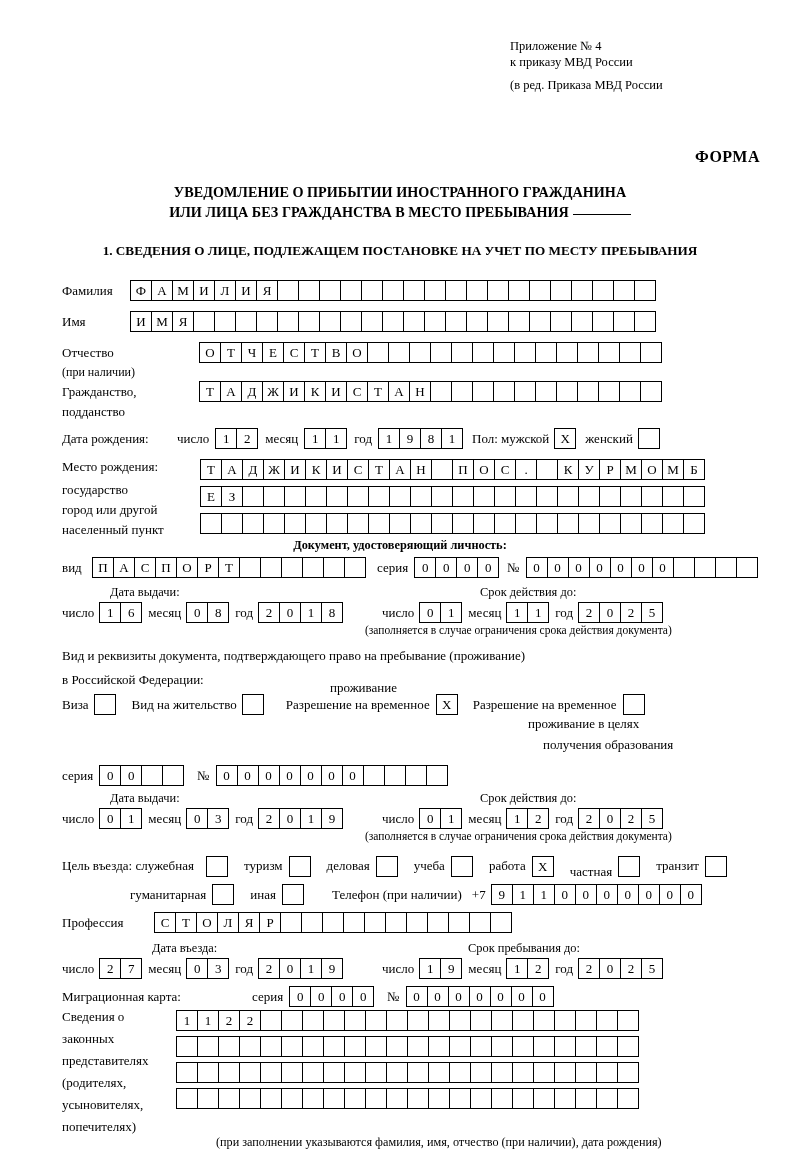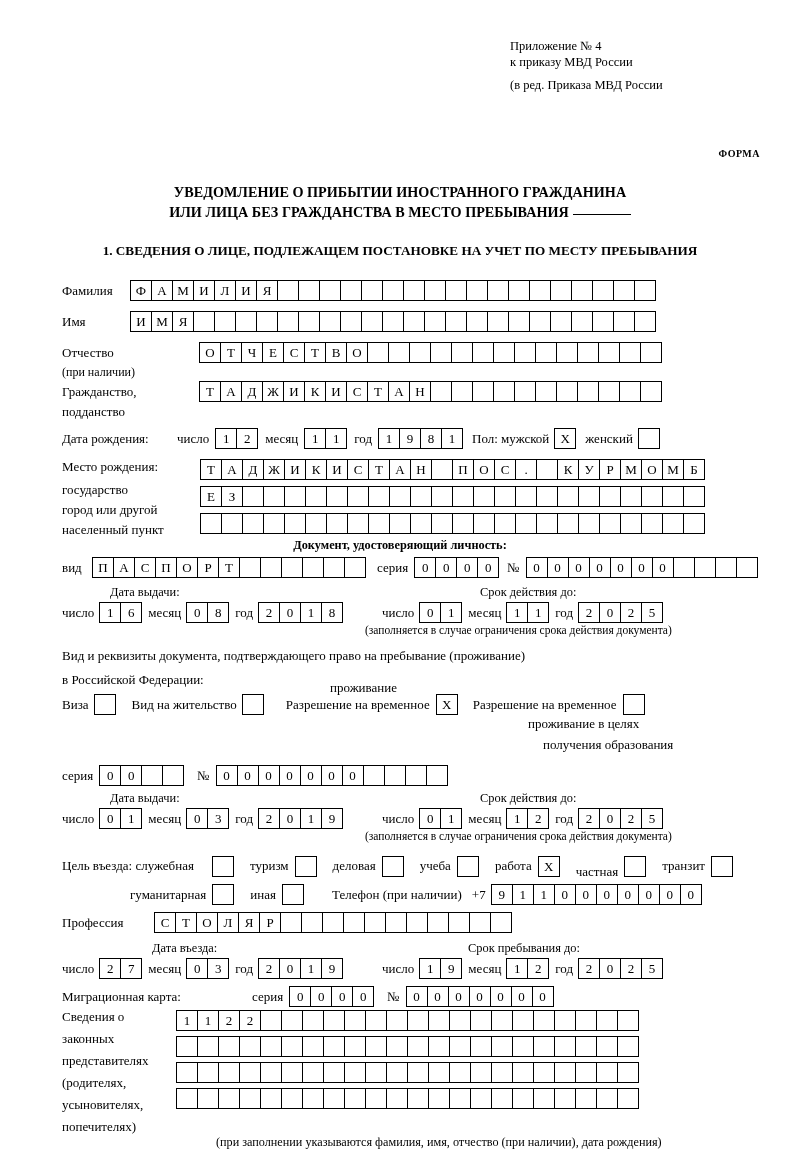--- a/index.html
+++ b/index.html
@@ -30,21 +30,21 @@
     font-size: 12.5px;
     line-height: 16px;
     text-align: left;
   }
   .hdr .gap { height: 7px; }
   .forma {
     position: absolute;
     top: 148px;
     right: 40px;
     font-weight: bold;
-    font-size: 10px;
+    font-size: 16px;
     letter-spacing: .5px;
   }
   .title {
     position: absolute;
     top: 182px;
     left: 0;
     width: 800px;
     text-align: center;
     font-weight: bold;
     font-size: 14.2px;
@@ -556,21 +556,21 @@
         <span class="cell">0</span>
         <span class="cell">2</span>
         <span class="cell">5</span>
       </span>
   </div>
   <div class="row" style="top:830px; left:365px;">
     <span class="note">(заполняется в случае ограничения срока действия документа)</span>
   </div>
 
   <div class="row" style="top:852px; left:62px;">
-    <span class="lbl" style="margin-right:18px;">Цель въезда: служебная</span>
+    <span class="lbl" style="margin-right:12px;">Цель въезда: служебная</span>
     <span class="box"></span>
     <span id="purpose-items" style="display:flex; align-items:center;">
         <span class="lbl" style="margin: 0px 6px 0px 16px;">туризм</span>
         <span class="box"></span>
         <span class="lbl" style="margin: 0px 6px 0px 16px;">деловая</span>
         <span class="box"></span>
         <span class="lbl" style="margin: 0px 6px 0px 16px;">учеба</span>
         <span class="box"></span>
         <span class="lbl" style="margin: 0px 6px 0px 16px;">работа</span>
         <span class="box">X</span>

